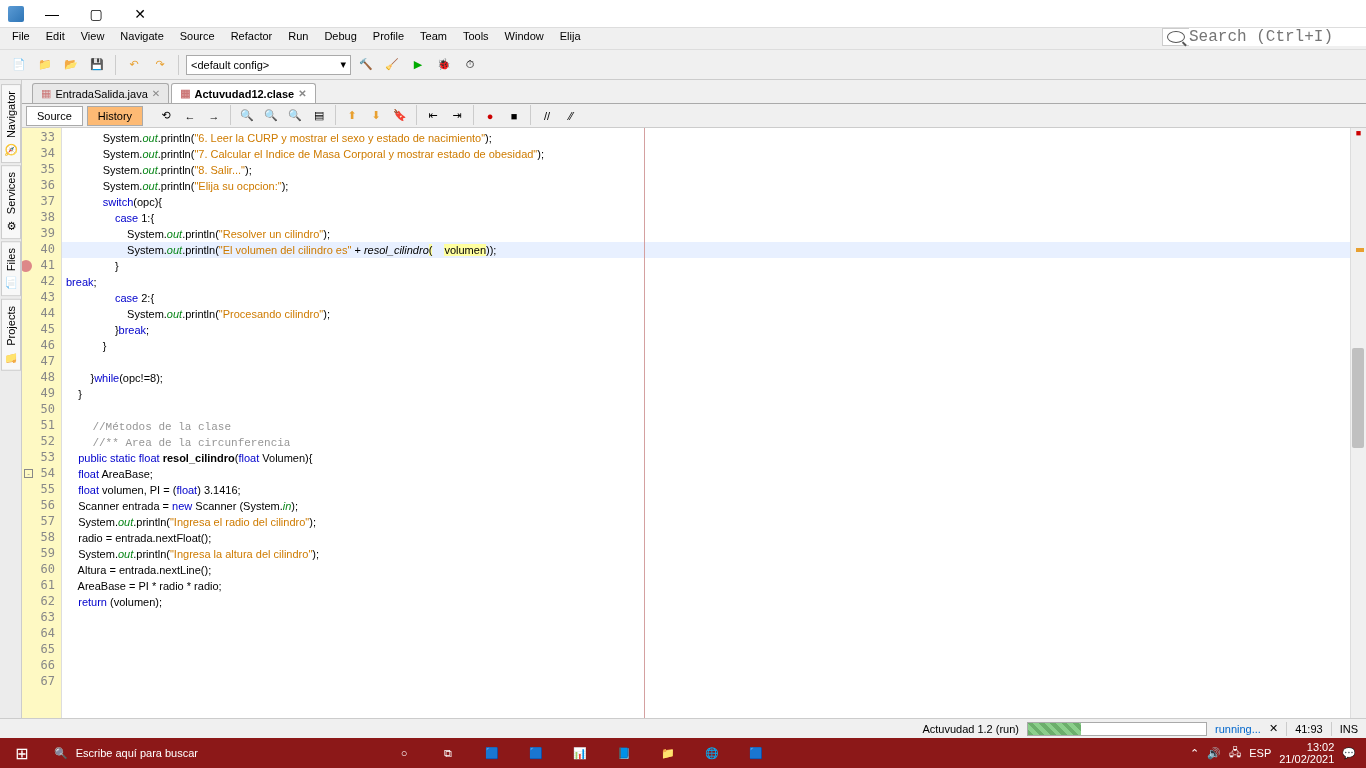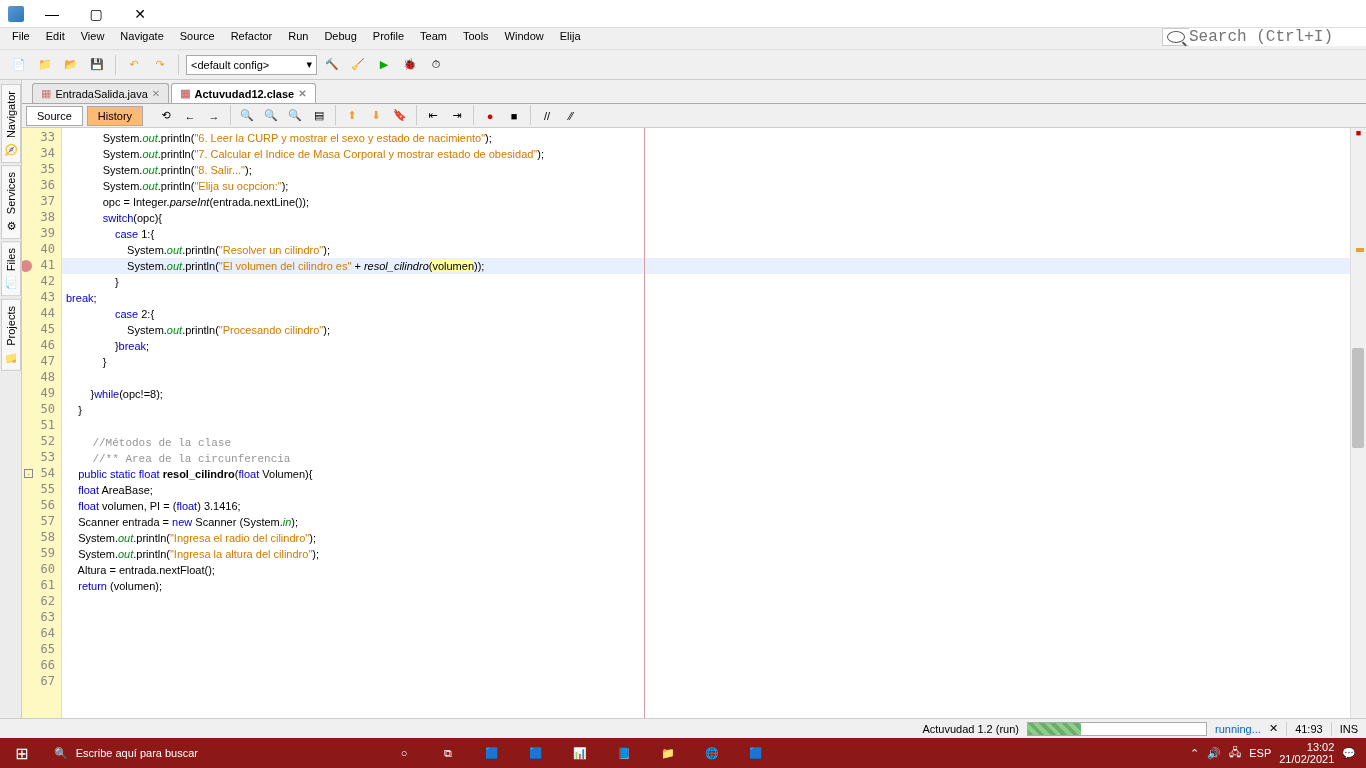--- a/index.html
+++ b/index.html
@@ -10,21 +10,21 @@
 .titlebar .winbtn { width: 44px; height: 28px; display: flex; align-items: center; justify-content: center; font-size: 14px; cursor: pointer; }
 .menubar { height: 22px; background: #f0f0f0; display: flex; align-items: flex-start; padding: 0 4px; border-bottom: 1px solid #ddd; }
 .menubar span { padding: 2px 8px; cursor: pointer; }
 .search { margin-left: auto; display: flex; align-items: center; border: 1px solid #ccc; background: #fff; width: 200px; height: 18px; padding: 0 4px; }
 .search-icon { width: 12px; height: 12px; border: 1.5px solid #555; border-radius: 50%; position: relative; margin-right: 4px; }
 .search-icon::after { content: ''; position: absolute; width: 5px; height: 1.5px; background: #555; bottom: -2px; right: -3px; transform: rotate(45deg); }
 .search input { border: none; outline: none; flex: 1; font-size: 16px; color: #888; font-family: Liberation Mono, monospace; }
 .toolbar { height: 30px; background: #f0f0f0; display: flex; align-items: center; padding: 0 8px; gap: 4px; border-bottom: 1px solid #ccc; }
 .tbtn { width: 22px; height: 22px; display: flex; align-items: center; justify-content: center; cursor: pointer; border: 1px solid transparent; }
 .tsep { width: 1px; height: 20px; background: #ccc; margin: 0 3px; }
-.config-select { border: 1px solid #aaa; background: #fff; padding: 1px 4px; width: 131px; height: 20px; display: flex; align-items: center; justify-content: space-between; }
+.config-select { border: 1px solid #aaa; background: #fff; padding: 1px 4px; width: 165px; height: 20px; display: flex; align-items: center; justify-content: space-between; }
 .main { display: flex; height: calc(100% - 28px - 22px - 30px - 20px - 30px); }
 .sidebar { width: 22px; background: #ececec; border-right: 1px solid #ccc; display: flex; flex-direction: column; align-items: center; padding-top: 4px; }
 .sidetab { writing-mode: vertical-rl; transform: rotate(180deg); padding: 6px 2px; border: 1px solid #ccc; background: #f8f8f8; margin-bottom: 2px; font-size: 10px; cursor: pointer; display: flex; align-items: center; gap: 4px; }
 .side-icon { width: 14px; height: 14px; display: inline-block; }
 .editor-area { flex: 1; display: flex; flex-direction: column; background: #fff; }
 .tabs { height: 24px; display: flex; align-items: flex-end; padding-left: 4px; background: #f0f0f0; border-bottom: 1px solid #aaa; }
 .tab { padding: 3px 8px; border: 1px solid #aaa; border-bottom: none; background: #e8e8e8; margin-right: 2px; display: flex; align-items: center; gap: 4px; cursor: pointer; border-radius: 3px 3px 0 0; }
 .tab.active { background: #fff; font-weight: bold; }
 .tab .close { font-size: 10px; color: #888; }
 .subtabs { height: 24px; display: flex; align-items: center; background: #f0f0f0; border-bottom: 1px solid #ccc; padding-left: 4px; gap: 4px; }
@@ -38,21 +38,21 @@
 .bp { position: absolute; left: -2px; width: 12px; height: 12px; background: #d88; border-radius: 50%; top: 2px; }
 .code { flex: 1; font-family: 'Consolas', monospace; font-size: 12px; line-height: 16px; padding-top: 2px; overflow: hidden; position: relative; }
 .codeline { height: 16px; white-space: pre; padding-left: 4px; }
 .hl { background: #e8f0ff; }
 .margin-line { position: absolute; left: 582px; top: 0; bottom: 0; width: 1px; background: #d4a0a0; }
 .kw { color: #0000cc; }
 .str { color: #ce7b00; }
 .com { color: #969696; font-family: Liberation Mono, monospace; }
 .fld { color: #098618; font-style: italic; }
 .mth { font-style: italic; }
-.err { background: #ffe0e0; border-bottom: 1px wavy #f00; }
+.err { background: #ffe0e0; border-bottom: 1px wavy #f00; margin-left: 12px; }
 .warn { background: #ffffa0; }
 .scrollbar-v { width: 16px; background: #f0f0f0; border-left: 1px solid #ddd; position: relative; }
 .scroll-thumb { position: absolute; right: 2px; width: 12px; background: #c0c0c0; border-radius: 2px; }
 .status { height: 20px; background: #f0f0f0; border-top: 1px solid #ccc; display: flex; align-items: center; padding: 0 8px; font-size: 11px; }
 .status-right { margin-left: auto; display: flex; align-items: center; gap: 8px; }
 .progress { width: 180px; height: 14px; border: 1px solid #aaa; background: #fff; position: relative; }
 .progress::after { content: ''; position: absolute; left: 0; top: 0; bottom: 0; width: 30%; background: repeating-linear-gradient(45deg, #6caf6c, #6caf6c 4px, #8bcf8b 4px, #8bcf8b 8px); }
 .taskbar { position: absolute; bottom: 0; left: 0; right: 0; height: 30px; background: #8c1818; display: flex; align-items: center; color: #fff; }
 .taskbar .start { width: 44px; height: 30px; display: flex; align-items: center; justify-content: center; font-size: 16px; cursor: pointer; }
 .taskbar .search-tb { flex: 0 0 320px; height: 30px; display: flex; align-items: center; padding: 0 10px; gap: 8px; color: #fff; cursor: text; }
@@ -211,21 +211,20 @@
           <div class="lineno">65</div>
           <div class="lineno">66</div>
           <div class="lineno">67</div>
         </div>
       <div class="code" id="code">
         <div class="margin-line"></div>
         <div class="codeline"><span>            System.</span><span class="fld">out</span><span>.println(</span><span class="str">"6. Leer la CURP y mostrar el sexo y estado de nacimiento"</span><span>);</span></div>
         <div class="codeline"><span>            System.</span><span class="fld">out</span><span>.println(</span><span class="str">"7. Calcular el Indice de Masa Corporal y mostrar estado de obesidad"</span><span>);</span></div>
         <div class="codeline"><span>            System.</span><span class="fld">out</span><span>.println(</span><span class="str">"8. Salir..."</span><span>);</span></div>
         <div class="codeline"><span>            System.</span><span class="fld">out</span><span>.println(</span><span class="str">"Elija su ocpcion:"</span><span>);</span></div>
-        <div class="codeline"><span>            opc = Integer.</span><span class="mth">parseInt</span><span>(entrada.nextLine());</span></div>
         <div class="codeline"><span>            </span><span class="kw">switch</span><span>(opc){</span></div>
         <div class="codeline"><span>                </span><span class="kw">case</span><span> 1:{</span></div>
         <div class="codeline"><span>                    System.</span><span class="fld">out</span><span>.println(</span><span class="str">"Resolver un cilindro"</span><span>);</span></div>
         <div class="codeline hl"><span>                    System.</span><span class="fld">out</span><span>.println(</span><span class="str">"El volumen del cilindro es"</span><span> + </span><span class="mth">resol_cilindro</span><span class="warn">(</span><span class="err warn">volumen</span><span>));</span></div>
         <div class="codeline"><span>                }</span></div>
         <div class="codeline"><span class="kw">break</span><span>;</span></div>
         <div class="codeline"><span>                </span><span class="kw">case</span><span> 2:{</span></div>
         <div class="codeline"><span>                    System.</span><span class="fld">out</span><span>.println(</span><span class="str">"Procesando cilindro"</span><span>);</span></div>
         <div class="codeline"><span>                }</span><span class="kw">break</span><span>;</span></div>
         <div class="codeline"><span>            }</span></div>
@@ -233,22 +232,24 @@
         <div class="codeline"><span>        }</span><span class="kw">while</span><span>(opc!=8);</span></div>
         <div class="codeline"><span>    }</span></div>
         <div class="codeline"><span>    </span></div>
         <div class="codeline"><span class="com">    //Métodos de la clase</span></div>
         <div class="codeline"><span class="com">    //** Area de la circunferencia</span></div>
         <div class="codeline"><span>    </span><span class="kw">public static float</span><span> </span><b>resol_cilindro</b><span>(</span><span class="kw">float</span><span> Volumen){</span></div>
         <div class="codeline"><span>    </span><span class="kw">float</span><span> AreaBase;</span></div>
         <div class="codeline"><span>    </span><span class="kw">float</span><span> volumen, PI = (</span><span class="kw">float</span><span>) 3.1416;</span></div>
         <div class="codeline"><span>    Scanner entrada = </span><span class="kw">new</span><span> Scanner (System.</span><span class="fld">in</span><span>);</span></div>
         <div class="codeline"><span>    System.</span><span class="fld">out</span><span>.println(</span><span class="str">"Ingresa el radio del cilindro"</span><span>);</span></div>
+        <div class="codeline"><span>    radio = entrada.nextFloat();</span></div>
         <div class="codeline"><span>    System.</span><span class="fld">out</span><span>.println(</span><span class="str">"Ingresa la altura del cilindro"</span><span>);</span></div>
-        <div class="codeline"><span>    Altura = entrada.nextFloat();</span></div>
+        <div class="codeline"><span>    Altura = entrada.nextLine();</span></div>
+        <div class="codeline"><span>    AreaBase = PI * radio * radio;</span></div>
         <div class="codeline"><span>    </span><span class="kw">return</span><span> (volumen);</span></div>
         <div class="codeline"><span>    </span></div>
         <div class="codeline"><span>    </span></div>
       </div>
       <div class="scrollbar-v">
         <div style="height:12px;text-align:center;color:#c00;font-size:9px">■</div>
         <div style="position:absolute;top:120px;right:2px;width:8px;height:4px;background:#e8a030"></div>
         <div style="position:absolute;top:258px;right:2px;width:8px;height:4px;background:#c00"></div>
         <div class="scroll-thumb" style="top:220px;height:100px"></div>
       </div>

